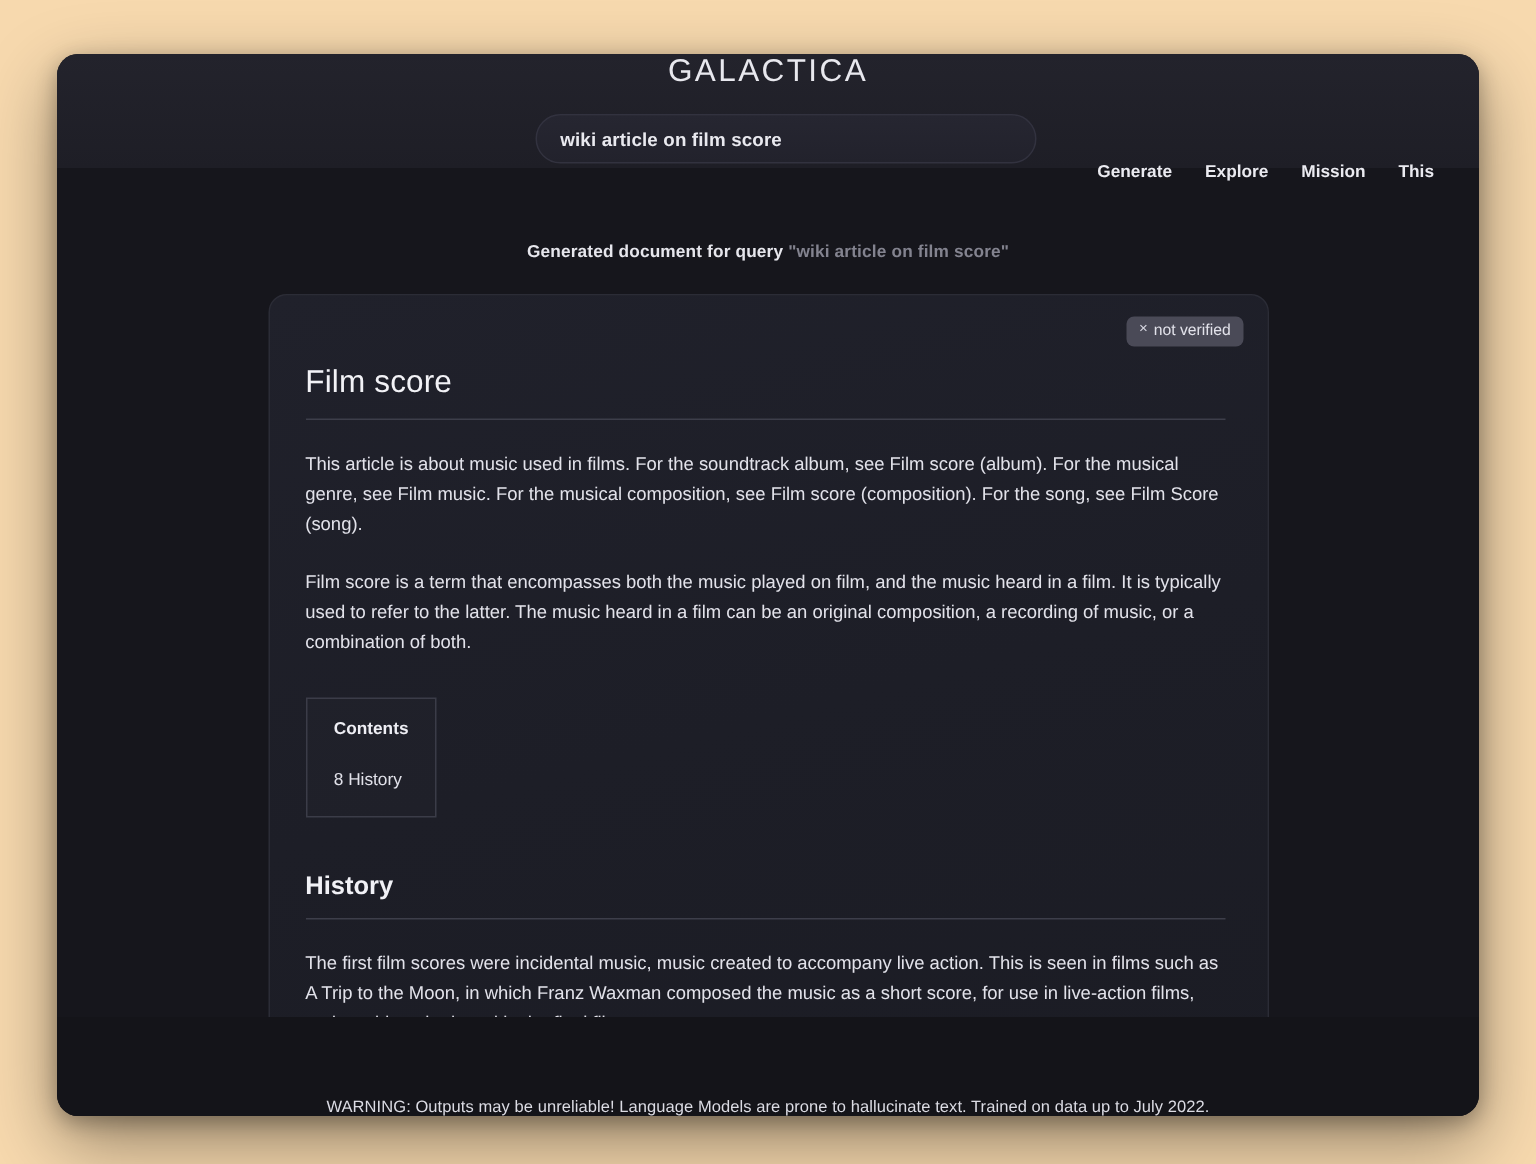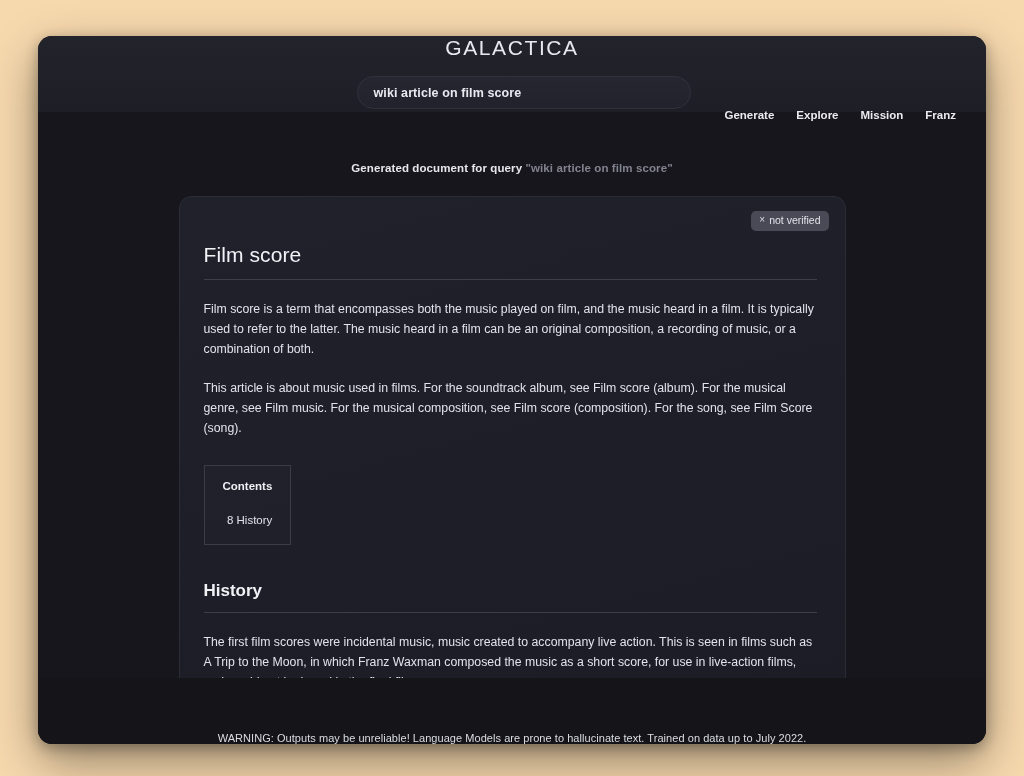--- a/index.html
+++ b/index.html
@@ -170,21 +170,21 @@
   }
 
   
   .contents-box {
     margin-top: 27px;
     display: inline-block;
     min-width: 72px;
     border: 1px solid #3b3c48;
     background: rgba(255,255,255,0.012);
     padding: 14px 18px 18px;
-    text-align: right;
+    text-align: left;
   }
   .contents-title {
     font-size: 11.5px;
     font-weight: bold;
     color: #eeeef4;
   }
   .contents-item {
     margin-top: 22px;
     font-size: 11.5px;
     color: #e1e1e9;
@@ -236,43 +236,43 @@
     <div class="search-wrap">
       <div class="search-box">
         <span class="search-text" placeholder="Search">wiki article on film score</span>
       </div>
     </div>
 
     <div class="nav">
       <a class="nav-link" href="#">Generate</a>
       <a class="nav-link" href="#">Explore</a>
       <a class="nav-link" href="#">Mission</a>
-      <a class="nav-link" href="#">Franz</a>
+      <a class="nav-link" href="#">This</a>
     </div>
   </div>
 
   <div class="content">
 
     <div class="query-line">
       <span>Generated document for query</span>
       <span class="q">"wiki article on film score"</span>
     </div>
 
     <div class="article-card">
 
       <div class="badge">
         <span class="x-icon">×</span>
         <span>not verified</span>
       </div>
 
       <div class="article-title">Film score</div>
       <div class="rule"></div>
 
+      <p class="para">This article is about music used in films. For the soundtrack album, see Film score (album). For the musical genre, see Film music. For the musical composition, see Film score (composition). For the song, see Film Score (song).</p>
       <p class="para">Film score is a term that encompasses both the music played on film, and the music heard in a film. It is typically used to refer to the latter. The music heard in a film can be an original composition, a recording of music, or a combination of both.</p>
-      <p class="para">This article is about music used in films. For the soundtrack album, see Film score (album). For the musical genre, see Film music. For the musical composition, see Film score (composition). For the song, see Film Score (song).</p>
 
       <div class="contents-box">
         <div class="contents-title">Contents</div>
         <div class="contents-item">8 History</div>
       </div>
 
       <div class="section">
         <div class="section-title">History</div>
         <div class="section-rule"></div>
         <p class="para">The first film scores were incidental music, music created to accompany live action. This is seen in films such as A Trip to the Moon, in which Franz Waxman composed the music as a short score, for use in live-action films, and would not be heard in the final film.</p>

